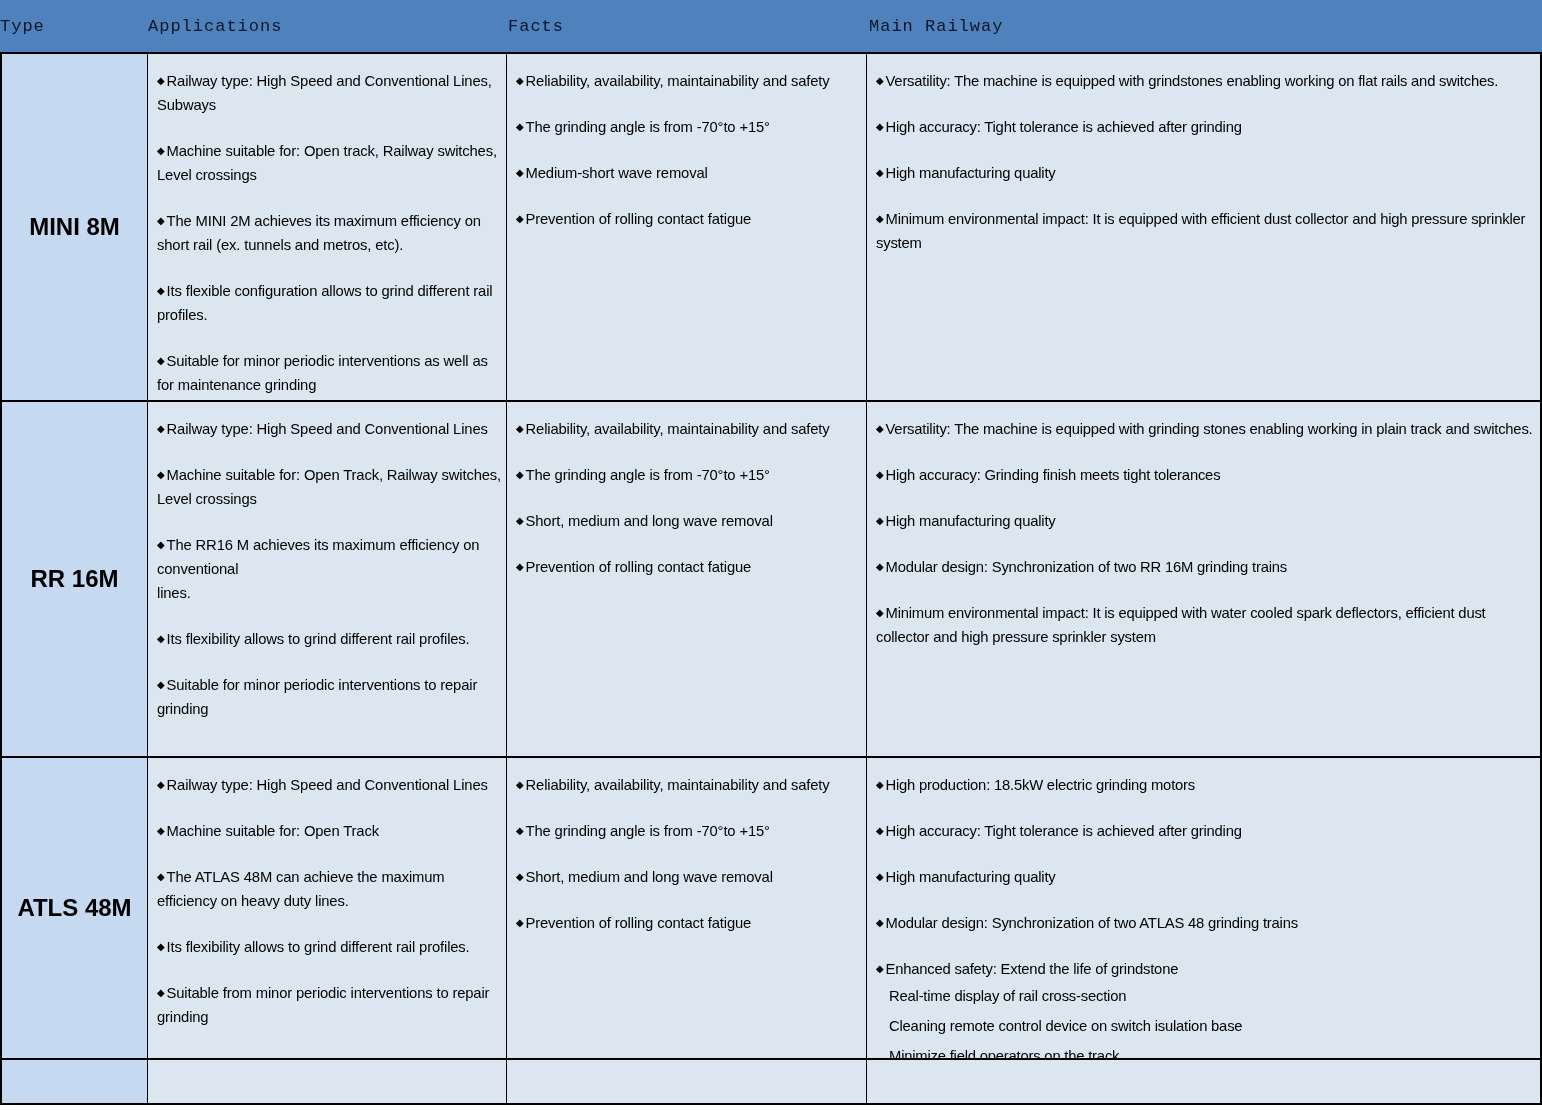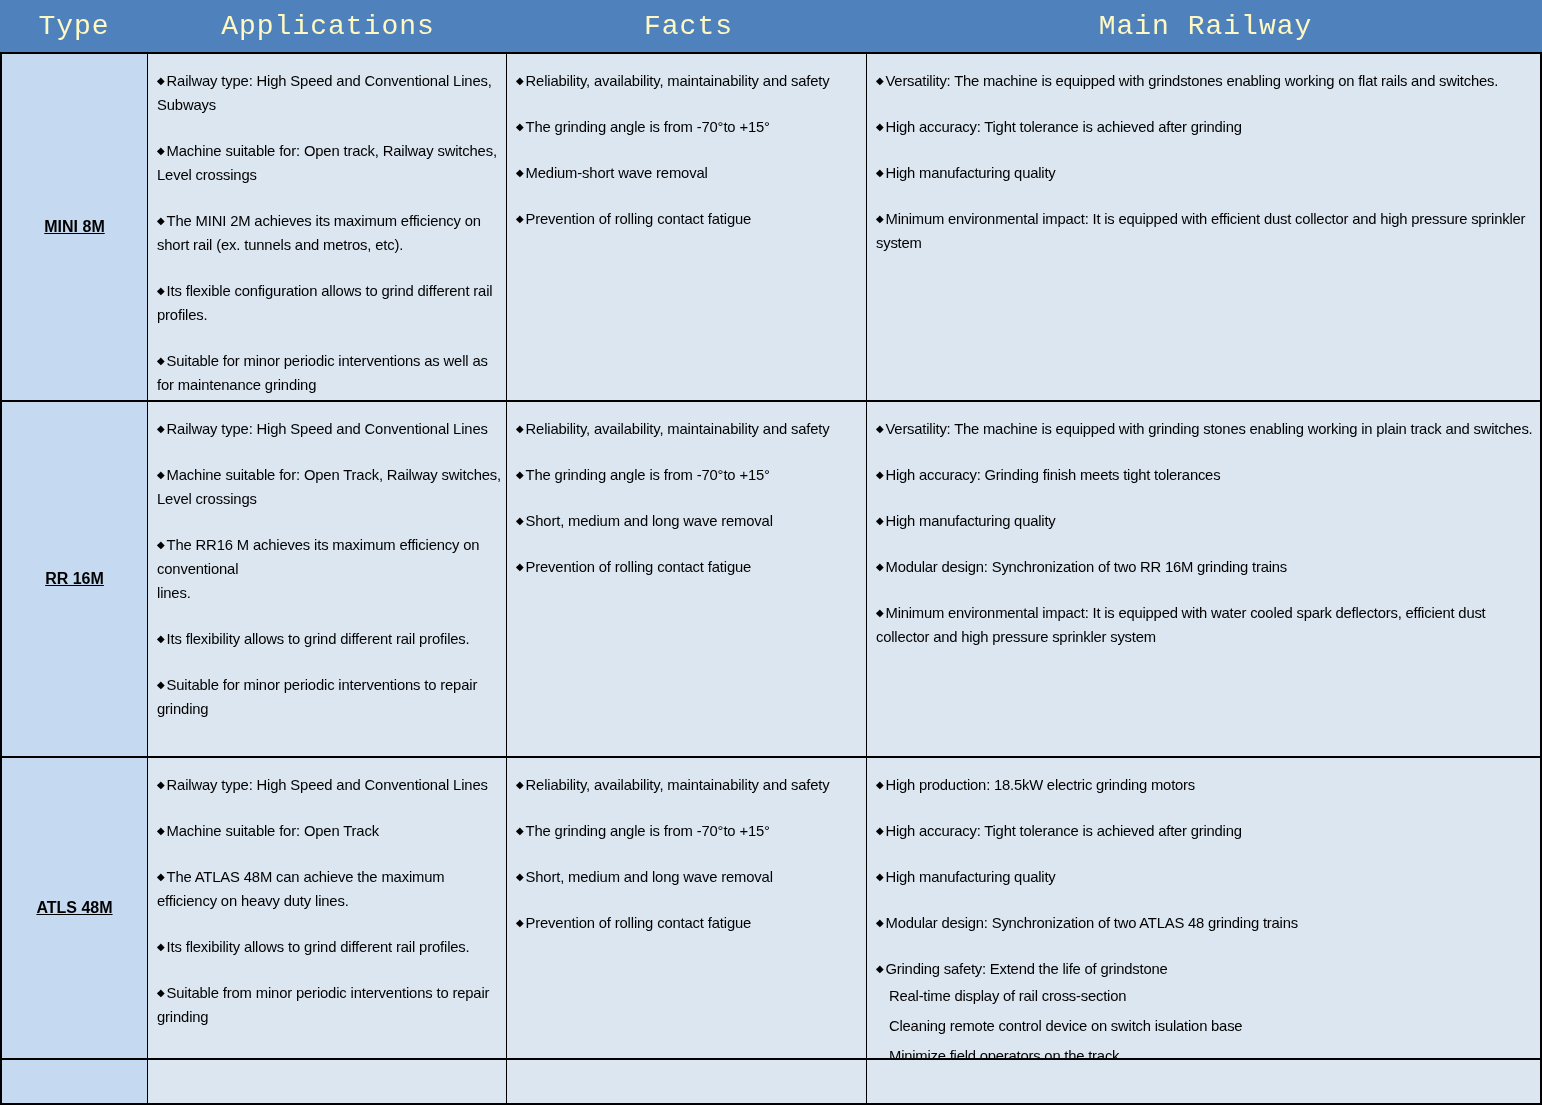--- a/index.html
+++ b/index.html
@@ -12,24 +12,24 @@
   }
   
   .hdr-row {
     display: grid;
     grid-template-columns: 148px 360px 361px 1fr;
     height: 52px;
     background: #4f81bd;
     align-items: center;
   }
   .hdr-cell {
-    text-align: center;
-    color: #fef9c3;
+    text-align: left;
+    color: #0f172a;
     font-family: "Liberation Mono", "DejaVu Sans Mono", monospace;
-    font-size: 28px;
+    font-size: 17px;
     letter-spacing: 1px;
     white-space: nowrap;
   }
   
   .tbl-body {
     border: 2px solid #000;
     width: 1542px;
   }
   .row {
     display: grid;
@@ -52,24 +52,23 @@
   }
   .cell:last-child { border-right: none; }
   .type-cell {
     background: #c5d9f1;
     display: flex;
     align-items: center;
     justify-content: center;
     padding: 0;
   }
   .type-label {
-    font-size: 16px;
+    font-size: 24px;
     font-weight: bold;
     letter-spacing: 0;
-    text-decoration: underline;
   }
   .item { margin-bottom: 22px; }
   .item:last-child { margin-bottom: 0; }
   .bu {
     font-size: 10px;
     margin-right: 2px;
     vertical-align: 2px;
   }
   .lbl { font-weight: normal; white-space: pre-line; }
   .txt { white-space: pre-line; }
@@ -162,21 +161,21 @@
         <div class="item"><span class="bu">◆</span><b class="lbl"></b><span class="txt">The grinding angle is from -70°to +15°</span></div>
         <div class="item"><span class="bu">◆</span><b class="lbl"></b><span class="txt">Short, medium and long wave removal</span></div>
         <div class="item"><span class="bu">◆</span><b class="lbl"></b><span class="txt">Prevention of rolling contact fatigue</span></div>
       </div>
       <div class="cell features-cell">
         <div class="item"><span class="bu">◆</span><b class="lbl">High production:</b><span class="txt"> 18.5kW electric grinding motors</span></div>
         <div class="item"><span class="bu">◆</span><b class="lbl">High accuracy:</b><span class="txt"> Tight tolerance is achieved after grinding</span></div>
         <div class="item"><span class="bu">◆</span><b class="lbl"></b><span class="txt">High manufacturing quality</span></div>
         <div class="item"><span class="bu">◆</span><b class="lbl">Modular design:</b><span class="txt"> Synchronization of two ATLAS 48 grinding trains</span></div>
         <div class="item">
-          <span class="bu">◆</span><b class="lbl">Grinding safety: Extend the life of grindstone</b><span class="txt"></span>
+          <span class="bu">◆</span><b class="lbl">Enhanced safety: Extend the life of grindstone</b><span class="txt"></span>
           <div class="sublines">Real-time display of rail cross-section
 Cleaning remote control device on switch isulation base
 Minimize field operators on the track</div>
         </div>
       </div>
     </div>
 
     <div class="row r4">
       <div class="cell type-cell"></div>
       <div class="cell"></div>

